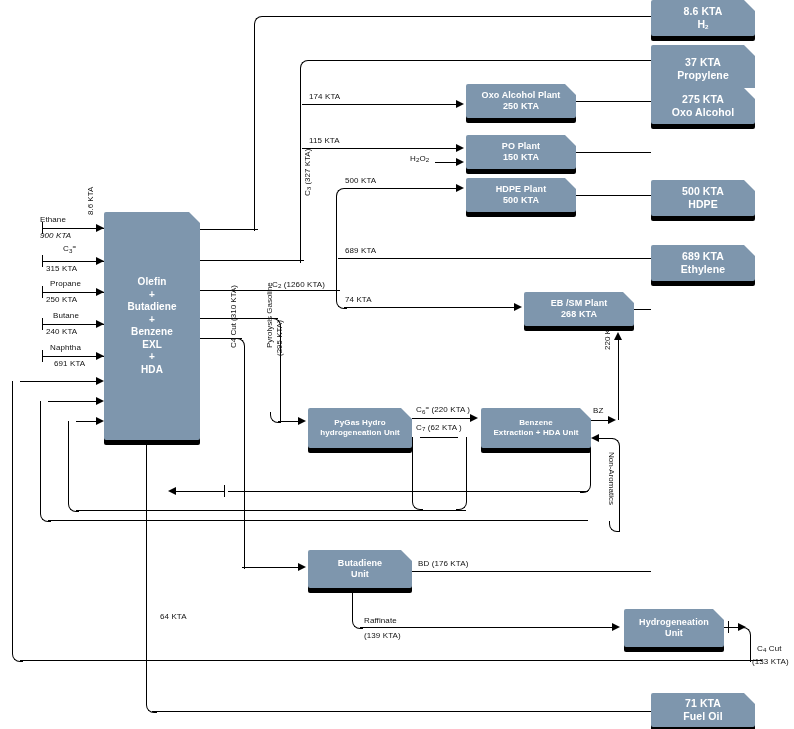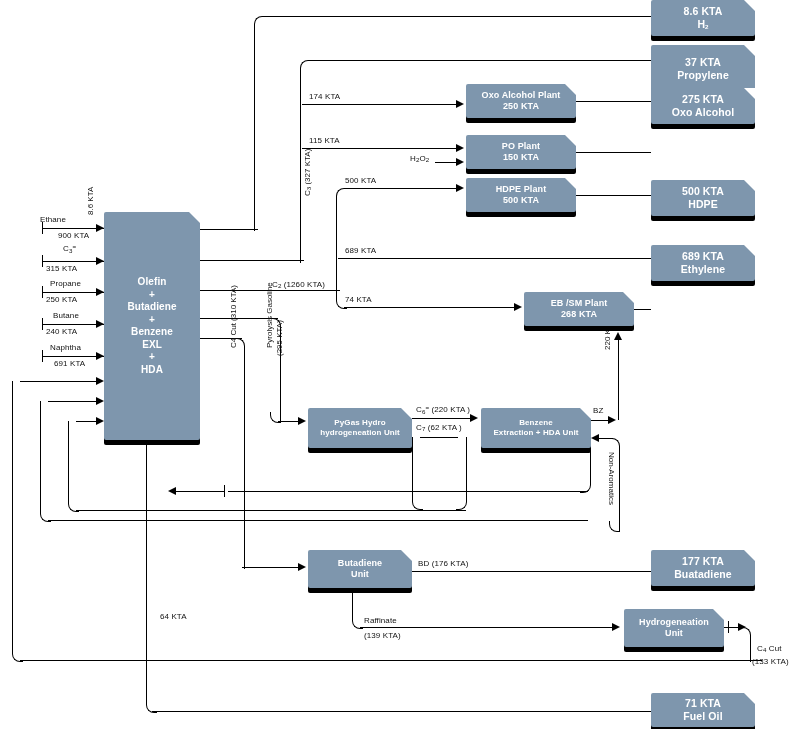--- a/index.html
+++ b/index.html
@@ -56,21 +56,21 @@
 </style>
 </head>
 <body>
 
 <div id="canvas">
 
   <div class="lab" style="left:40px;top:215px;">Ethane</div>
   <div class="ln-h" style="left:42px;top:228px;width:62px;"></div>
   <div class="tick" style="left:42px;top:222px;height:12px;"></div>
   <div class="arw" style="left:96px;top:223.5px;"></div>
-  <div class="lab" style="left:58px;top:231px;">900 KTA</div>
+  <div class="lab" style="left:40px;top:231px;font-style:italic;">900 KTA</div>
 
   <div class="lab" style="left:63px;top:243px;">C<sub>3</sub><sup>=</sup></div>
   <div class="ln-h" style="left:42px;top:261px;width:62px;"></div>
   <div class="tick" style="left:42px;top:255px;height:12px;"></div>
   <div class="arw" style="left:96px;top:256.5px;"></div>
   <div class="lab" style="left:46px;top:264px;">315 KTA</div>
 
   <div class="lab" style="left:50px;top:279px;">Propane</div>
   <div class="ln-h" style="left:42px;top:292px;width:62px;"></div>
   <div class="tick" style="left:42px;top:286px;height:12px;"></div>
@@ -127,24 +127,20 @@
     <span class="ln">Oxo Alcohol</span>
   </div>
   <div class="node big" style="left:651px;top:180px;width:104px;height:36px;">
     <span class="ln">500 KTA</span>
     <span class="ln">HDPE</span>
   </div>
   <div class="node big" style="left:651px;top:245px;width:104px;height:36px;">
     <span class="ln">689 KTA</span>
     <span class="ln">Ethylene</span>
   </div>
-  <div class="node big" style="left:651px;top:550px;width:104px;height:36px;">
-    <span class="ln">177 KTA</span>
-    <span class="ln">Buatadiene</span>
-  </div>
   <div class="node big" style="left:651px;top:693px;width:104px;height:34px;">
     <span class="ln">71 KTA</span>
     <span class="ln">Fuel Oil</span>
   </div>
 
   <div class="node mid" style="left:466px;top:84px;width:110px;height:34px;">
     <span class="ln">Oxo Alcohol Plant</span>
     <span class="ln">250 KTA</span>
   </div>
   <div class="node mid" style="left:466px;top:135px;width:110px;height:34px;">

